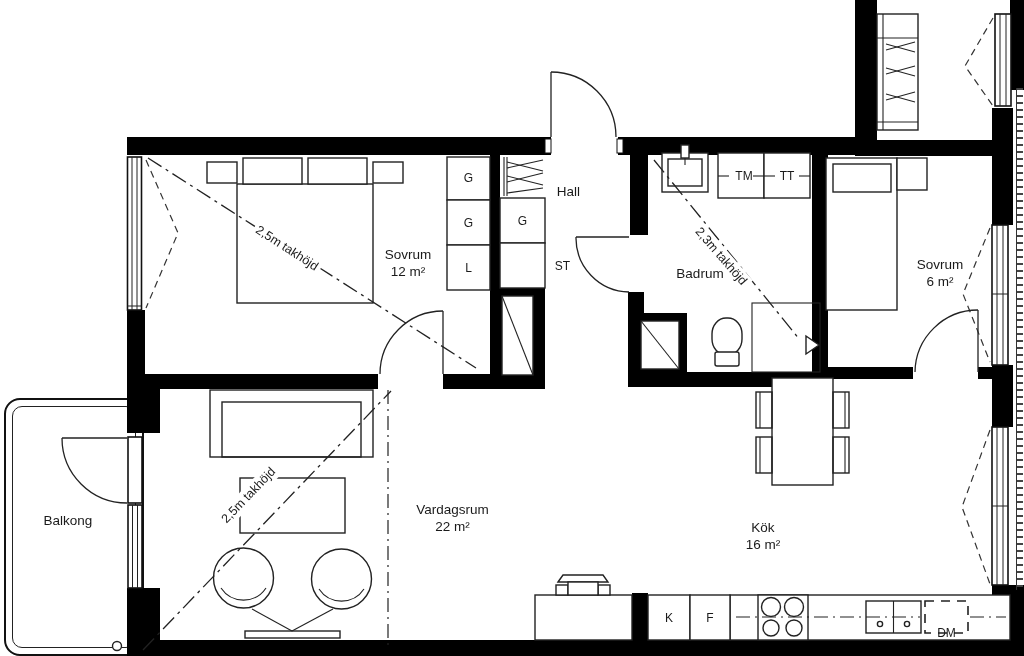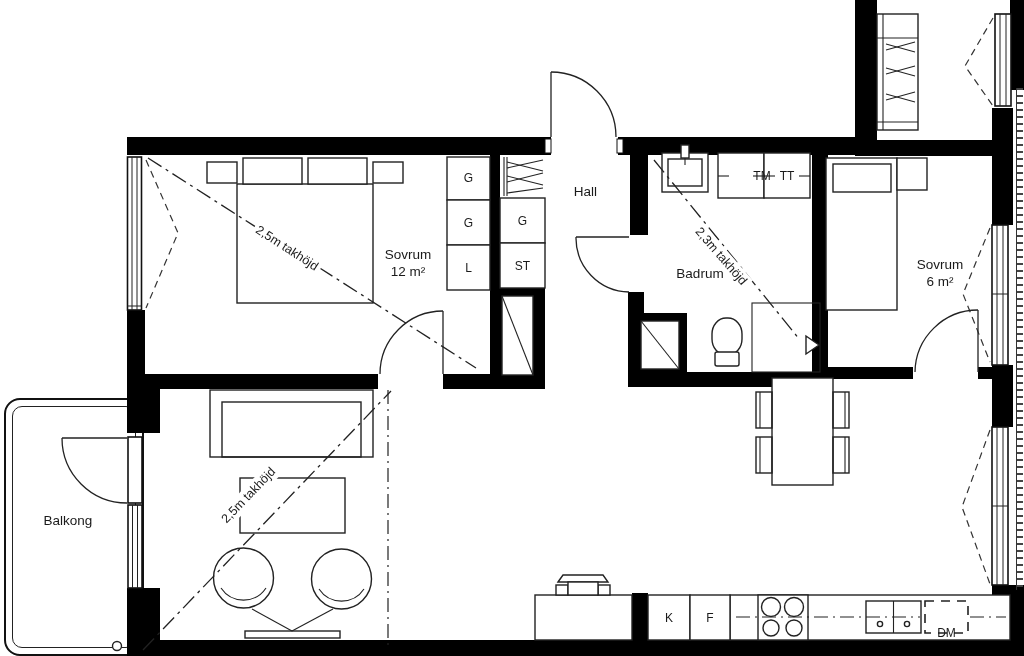--- a/index.html
+++ b/index.html
@@ -259,42 +259,50 @@
 
     <path class="cdash" d="M388,390 L388,650"></path>
 
     <circle class="f" cx="117" cy="646" r="4.5"></circle>
   </svg>
 
   <div class="lbl" style="left:368px;top:246px;width:80px;">
     <div>Sovrum</div>
     <div>12 m²</div>
   </div>
-  <div class="lbl" style="left:563px;top:183px;width:45px;">
+  <div class="lbl" style="left:546px;top:183px;width:45px;">
     <div>Hall</div>
   </div>
   <div class="lbl" style="left:668px;top:265px;width:64px;">
     <div>Badrum</div>
   </div>
   <div class="lbl" style="left:900px;top:256px;width:80px;">
     <div>Sovrum</div>
     <div>6 m²</div>
+  </div>
+  <div class="lbl" style="left:405px;top:501px;width:95px;">
+    <div>Vardagsrum</div>
+    <div>22 m²</div>
+  </div>
+  <div class="lbl" style="left:723px;top:519px;width:80px;">
+    <div>Kök</div>
+    <div>16 m²</div>
   </div>
   <div class="lbl" style="left:30px;top:512px;width:76px;">
     <div>Balkong</div>
   </div>
 
   <div class="lbl rot" style="left:248px;top:240px;transform:rotate(33deg);">2,5m takhöjd</div>
   <div class="lbl rot" style="left:210px;top:487px;transform:rotate(-46deg);">2,5m takhöjd</div>
   <div class="lbl rot" style="left:682px;top:248px;transform:rotate(49deg);">2,3m takhöjd</div>
 
   <div class="lbl sm" style="left:447px;top:172px;width:43px;">G</div>
   <div class="lbl sm" style="left:447px;top:217px;width:43px;">G</div>
   <div class="lbl sm" style="left:447px;top:262px;width:43px;">L</div>
   <div class="lbl sm" style="left:500px;top:215px;width:45px;">G</div>
-  <div class="lbl sm" style="left:500px;top:260px;width:45px;">ST</div>
-  <div class="lbl sm" style="left:736px;top:170px;width:52px;">TM</div>
+  <div class="lbl sm" style="left:500px;top:260px;width:45px;padding-left:40px;">ST</div>
+  <div class="lbl sm" style="left:718px;top:170px;width:52px;">TM</div>
   <div class="lbl sm" style="left:764px;top:170px;width:46px;">TT</div>
   <div class="lbl sm" style="left:648px;top:612px;width:42px;">K</div>
   <div class="lbl sm" style="left:690px;top:612px;width:40px;">F</div>
   <div class="lbl sm" style="left:925px;top:627px;width:43px;">DM</div>
 
 </div>
 
 </body></html>

